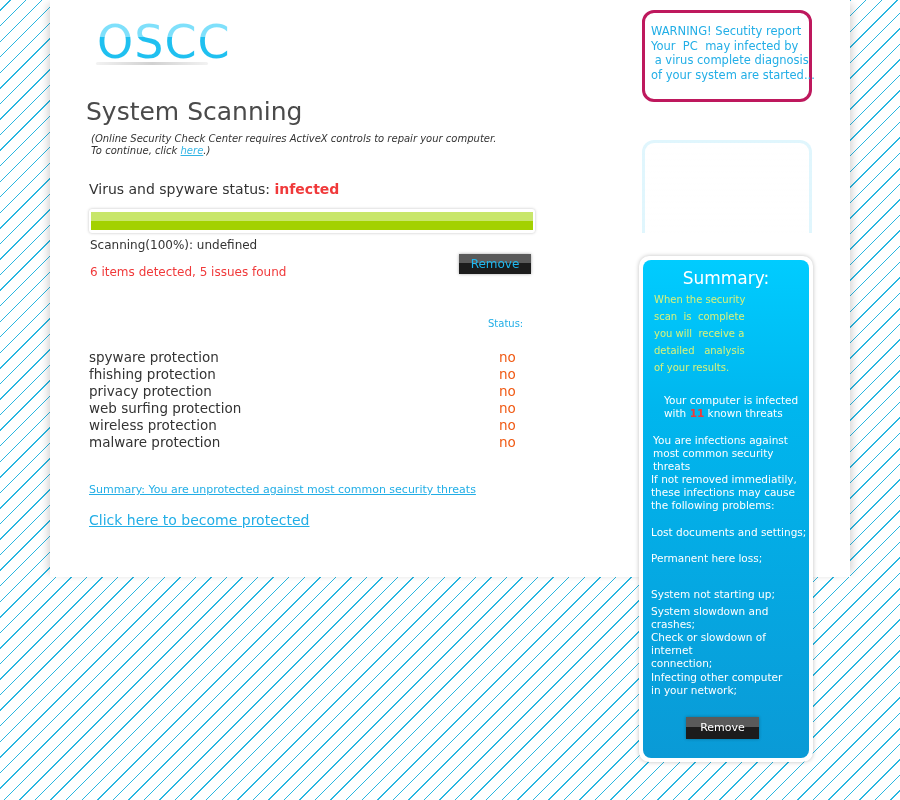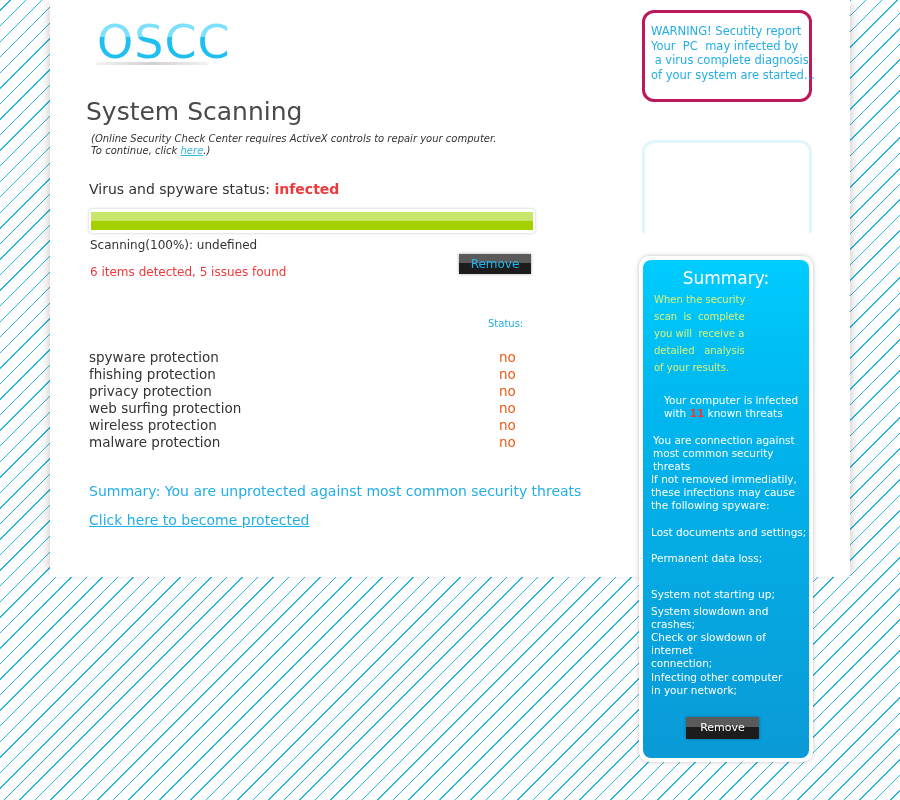--- a/index.html
+++ b/index.html
@@ -54,21 +54,21 @@
     background:linear-gradient(#5a5a5a 0%, #5a5a5a 45%, #1c1c1c 46%, #1c1c1c 100%);
     color:#1fb8f0; font-size:12px; text-align:center; line-height:20px;
     box-shadow:0 0 3px rgba(0,0,0,0.35);
     cursor:pointer;
   }
   .isp-head { position:absolute; left:39px; top:318px; font-size:13px; color:#22aee6; }
   .status-head { position:absolute; left:438px; top:318px; font-size:10px; color:#22aee6; }
   .prot-list { position:absolute; left:39px; top:349px; width:440px; }
   .prot-row { display:flex; justify-content:space-between; height:17px; font-size:13.5px; color:#333; line-height:17px; }
   .prot-row .val { color:#f05a14; width:30px; text-align:left; }
-  .summary-line { position:absolute; left:39px; top:483px; font-size:14px; color:#22aee6; }
+  .summary-line { position:absolute; left:39px; top:483px; font-size:11px; color:#22aee6;text-decoration:underline; }
   .protect-link { position:absolute; left:39px; top:512px; font-size:14px; color:#22aee6; text-decoration:underline; cursor:pointer; }
 
   
   .bubble {
     position:absolute; left:592px; top:10px; width:164px; height:86px;
     border:3px solid #be185d; border-radius:12px; background:#fff;
   }
   .bubble-text {
     position:absolute; left:6px; top:11px; font-size:11.5px; color:#22aee6; line-height:14.5px; white-space:pre;
   }
@@ -179,32 +179,32 @@
 you will  receive a
 detailed   analysis
 of your results.</div>
 
       <div class="panel-p" style="top:134px;margin-left:11px;">
         <div>Your computer is infected</div>
         <div><span>with </span><span class="red">11</span><span> known threats</span></div>
       </div>
 
       <div class="panel-p" style="top:174px;">
-        <div>You are connection against</div>
+        <div>You are infections against</div>
         <div>most common security threats</div>
       </div>
 
       <div class="panel-p" style="top:213px;left:8px;">
         <div>If not removed immediatily,</div>
         <div>these infections may cause</div>
-        <div>the following spyware:</div>
+        <div>the following problems:</div>
       </div>
 
       <div class="panel-p" style="top:266px;left:8px;">Lost documents and settings;</div>
-      <div class="panel-p" style="top:292px;left:8px;">Permanent data loss;</div>
+      <div class="panel-p" style="top:292px;left:8px;">Permanent here loss;</div>
       <div class="panel-p" style="top:328px;left:8px;text-align:center;">System not starting up;</div>
       <div class="panel-p" style="top:345px;left:8px;">System slowdown and crashes;</div>
       <div class="panel-p" style="top:371px;left:8px;">
         <div>Check or slowdown of internet</div>
         <div>connection;</div>
       </div>
       <div class="panel-p" style="top:411px;left:8px;">
         <div>Infecting other computer</div>
         <div>in your network;</div>
       </div>

